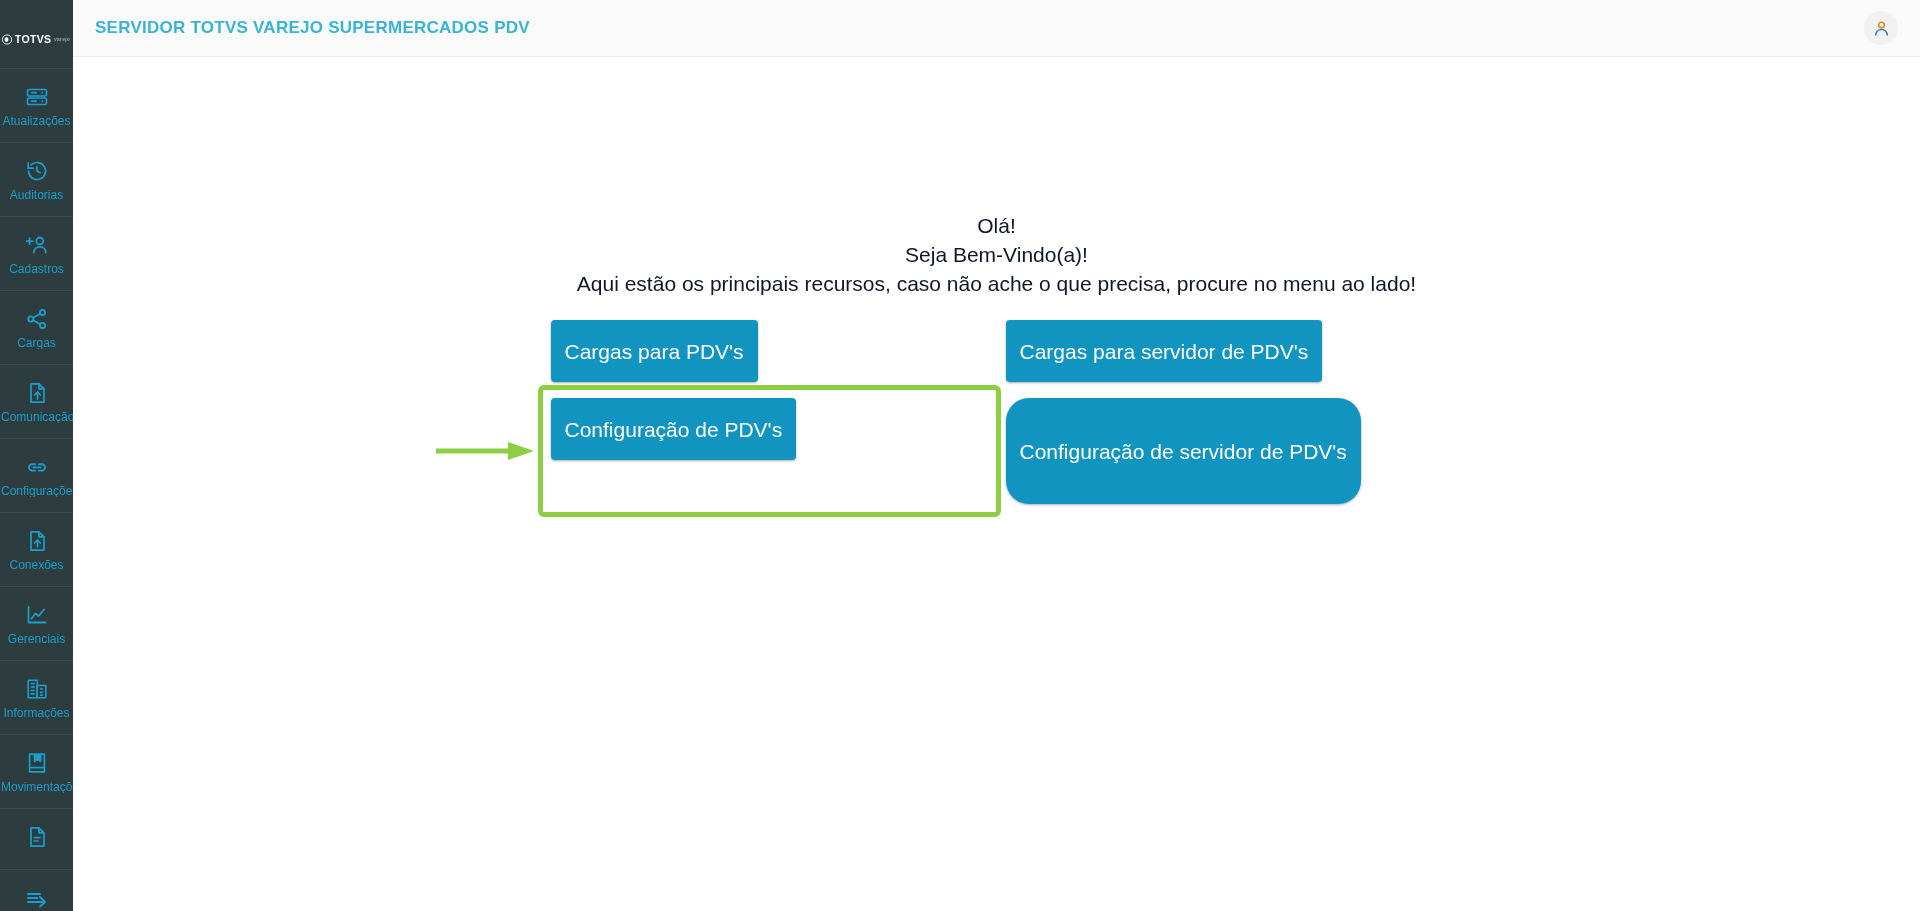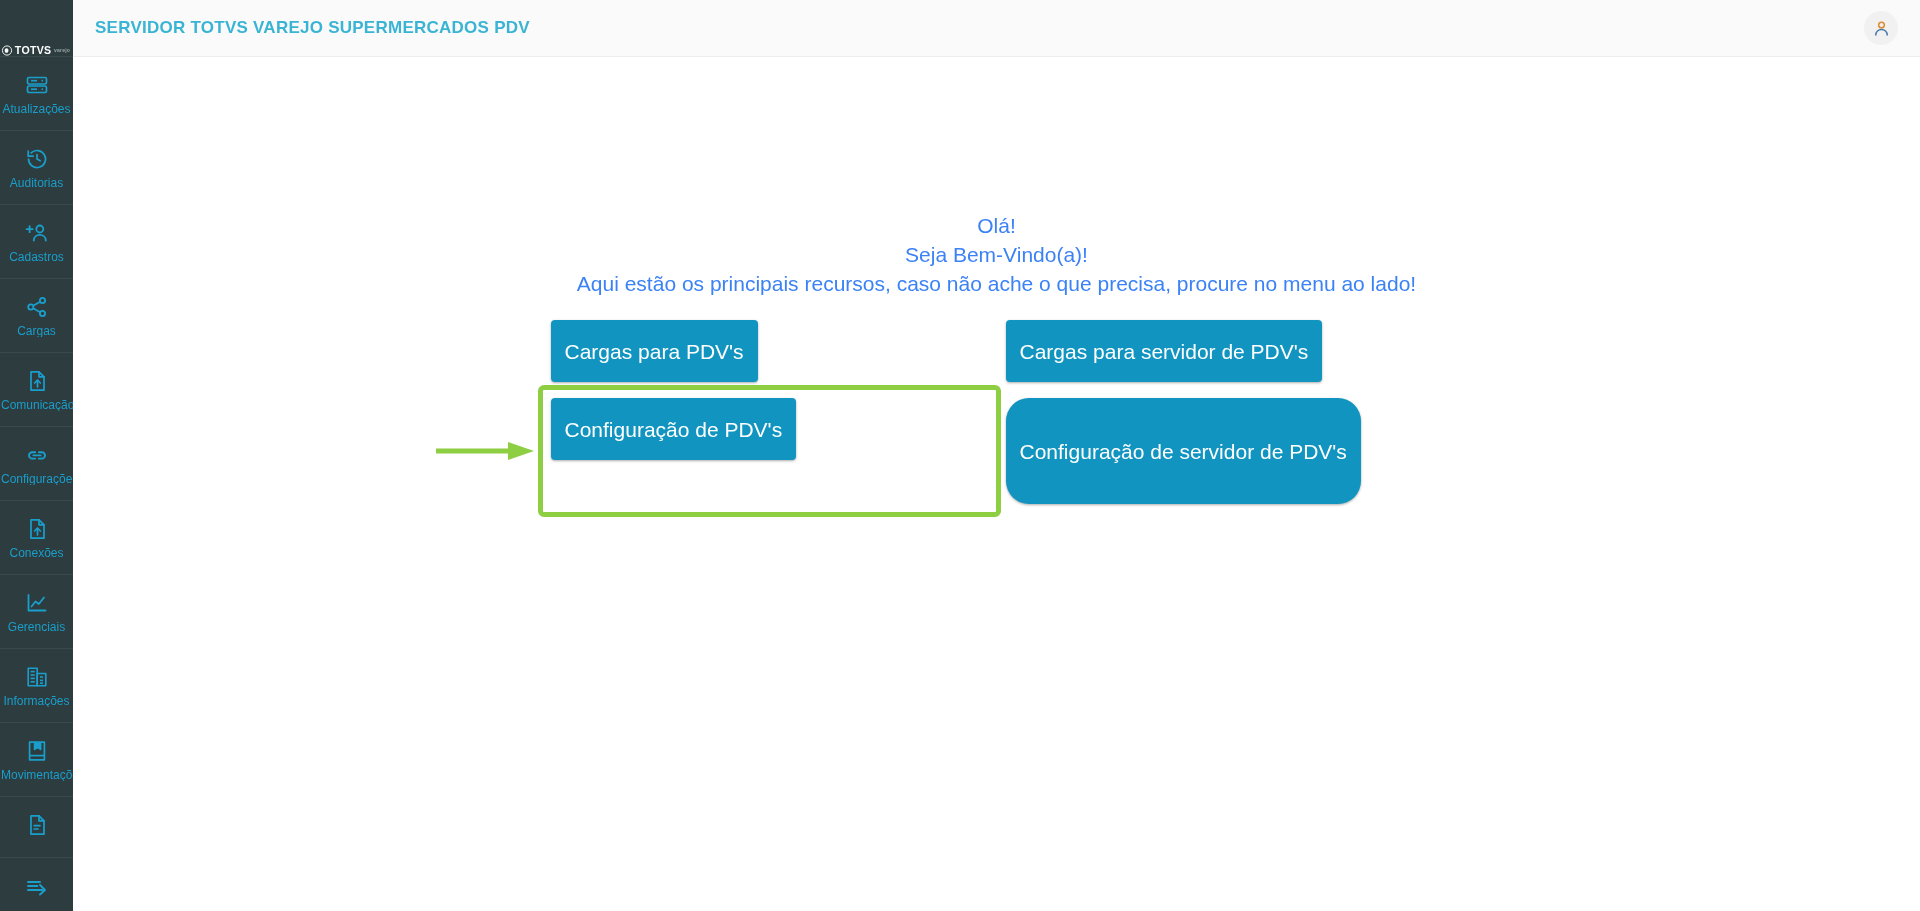--- a/index.html
+++ b/index.html
@@ -30,23 +30,24 @@
     align-items: stretch;
     overflow: hidden;
     position: relative;
     z-index: 5;
   }
 
   .logo-area {
     height: 57px;
     min-height: 57px;
     display: flex;
-    align-items: flex-end;
+    align-items: center;
     justify-content: center;
     border-bottom: 1px solid #3a4a4c;
+    margin-top: 12px;
   }
   .logo-wrap {
     display: flex;
     align-items: center;
     gap: 3px;
     transform: scale(0.92);
   }
   .logo-mark {
     width: 11px; height: 11px;
     border: 1.6px solid #ffffff;
@@ -164,21 +165,21 @@
     flex: 1;
     display: flex;
     flex-direction: column;
     align-items: center;
     padding-top: 154px;
     position: relative;
   }
 
   .welcome {
     text-align: center;
-    color: #3b82f6;
+    color: #0f172a;
     font-size: 21px;
     line-height: 29px;
     font-weight: normal;
     margin-bottom: 22px;
   }
   .welcome-line { display: block; }
 
   .grid {
     width: 892px;
     display: grid;

